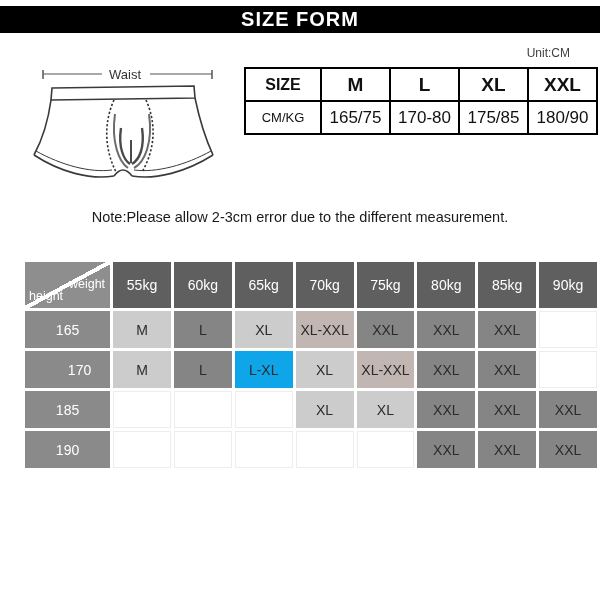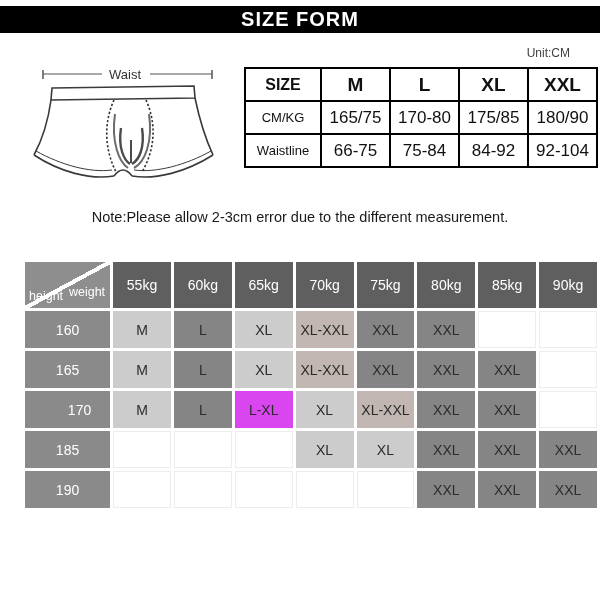--- a/index.html
+++ b/index.html
@@ -43,21 +43,21 @@
   }
   .matrix{
     position:absolute;left:22px;top:259px;
     border-collapse:separate;border-spacing:3px;
   }
   .matrix th,.matrix td{
     padding:0;text-align:center;vertical-align:middle;
     font-weight:normal;
   }
   .m-corner{width:64px;height:46px;position:relative;}
-  .m-corner .cw{position:absolute;right:5px;top:23px;color:#fff;font-size:12.5px;}
+  .m-corner .cw{position:absolute;right:5px;top:15px;color:#fff;font-size:12.5px;}
   .m-corner .ch{position:absolute;left:4px;bottom:5px;color:#fff;font-size:12.5px;}
   .m-wh{width:60px;height:46px;color:#fff;font-size:14px;}
   .m-hh{width:64px;height:37px;color:#fff;font-size:14px;}
   .m-cell{width:60px;height:37px;font-size:14px;color:#2b2b2b;}
   .m-empty{box-shadow:inset 0 0 0 1px #ededed;}
 </style>
 </head>
 <body>
 
 <div class="banner">
@@ -109,27 +109,20 @@
         <th class="st-h col-v">XL</th>
         <th class="st-h col-v">XXL</th>
       </tr>
       <tr>
         <td class="st-label col-size">CM/KG</td>
         <td class="st-val col-v">165/75</td>
         <td class="st-val col-v">170-80</td>
         <td class="st-val col-v">175/85</td>
         <td class="st-val col-v">180/90</td>
       </tr>
-      <tr>
-        <td class="st-label col-size">Waistline</td>
-        <td class="st-val col-v">66-75</td>
-        <td class="st-val col-v">75-84</td>
-        <td class="st-val col-v">84-92</td>
-        <td class="st-val col-v">92-104</td>
-      </tr>
     </tbody>
 </table>
 
 <div class="note">Note:Please allow 2-3cm error due to the different measurement.</div>
 
 <table class="matrix">
   <tbody>
       <tr>
         <th class="m-corner" style="background: linear-gradient(to right bottom, rgb(142, 142, 142) 47.5%, rgb(255, 255, 255) 47.5%, rgb(255, 255, 255) 52.5%, rgb(142, 142, 142) 52.5%);">
           <span class="cw">weight</span>
@@ -138,46 +131,35 @@
         <th class="m-wh" style="background: rgb(95, 95, 95);">55kg</th>
         <th class="m-wh" style="background: rgb(95, 95, 95); margin-top: 28px;">60kg</th>
         <th class="m-wh" style="background: rgb(95, 95, 95);">65kg</th>
         <th class="m-wh" style="background: rgb(95, 95, 95);">70kg</th>
         <th class="m-wh" style="background: rgb(95, 95, 95);">75kg</th>
         <th class="m-wh" style="background: rgb(95, 95, 95);">80kg</th>
         <th class="m-wh" style="background: rgb(95, 95, 95);">85kg</th>
         <th class="m-wh" style="background: rgb(95, 95, 95);">90kg</th>
       </tr>
       <tr>
-        <th class="m-hh" style="background: rgb(138, 138, 138);">160</th>
-        <td class="m-cell" style="background: rgb(204, 204, 204);">M</td>
-        <td class="m-cell" style="background: rgb(133, 133, 133);">L</td>
-        <td class="m-cell" style="background: rgb(204, 204, 204);">XL</td>
-        <td class="m-cell" style="background: rgb(193, 182, 178);">XL-XXL</td>
-        <td class="m-cell" style="background: rgb(133, 133, 133);">XXL</td>
-        <td class="m-cell" style="background: rgb(133, 133, 133);">XXL</td>
-        <td class="m-cell m-empty" style="background: rgb(255, 255, 255);"></td>
-        <td class="m-cell m-empty" style="background: rgb(255, 255, 255);"></td>
-      </tr>
-      <tr>
         <th class="m-hh" style="background: rgb(138, 138, 138);">165</th>
         <td class="m-cell" style="background: rgb(204, 204, 204);">M</td>
         <td class="m-cell" style="background: rgb(133, 133, 133);">L</td>
         <td class="m-cell" style="background: rgb(204, 204, 204);">XL</td>
         <td class="m-cell" style="background: rgb(193, 182, 178);">XL-XXL</td>
         <td class="m-cell" style="background: rgb(133, 133, 133);">XXL</td>
         <td class="m-cell" style="background: rgb(133, 133, 133);">XXL</td>
         <td class="m-cell" style="background: rgb(133, 133, 133);">XXL</td>
         <td class="m-cell m-empty" style="background: rgb(255, 255, 255);"></td>
       </tr>
       <tr>
         <th class="m-hh" style="background: rgb(138, 138, 138); padding-left: 24px;">170</th>
         <td class="m-cell" style="background: rgb(204, 204, 204);">M</td>
         <td class="m-cell" style="background: rgb(133, 133, 133);">L</td>
-        <td class="m-cell" style="background: #d946ef;">L-XL</td>
+        <td class="m-cell" style="background: #0ea5e9;">L-XL</td>
         <td class="m-cell" style="background: rgb(204, 204, 204);">XL</td>
         <td class="m-cell" style="background: rgb(193, 182, 178);">XL-XXL</td>
         <td class="m-cell" style="background: rgb(133, 133, 133);">XXL</td>
         <td class="m-cell" style="background: rgb(133, 133, 133);">XXL</td>
         <td class="m-cell m-empty" style="background: rgb(255, 255, 255);"></td>
       </tr>
       <tr>
         <th class="m-hh" style="background: rgb(138, 138, 138);">185</th>
         <td class="m-cell m-empty" style="background: rgb(255, 255, 255);"></td>
         <td class="m-cell m-empty" style="background: rgb(255, 255, 255);"></td>

